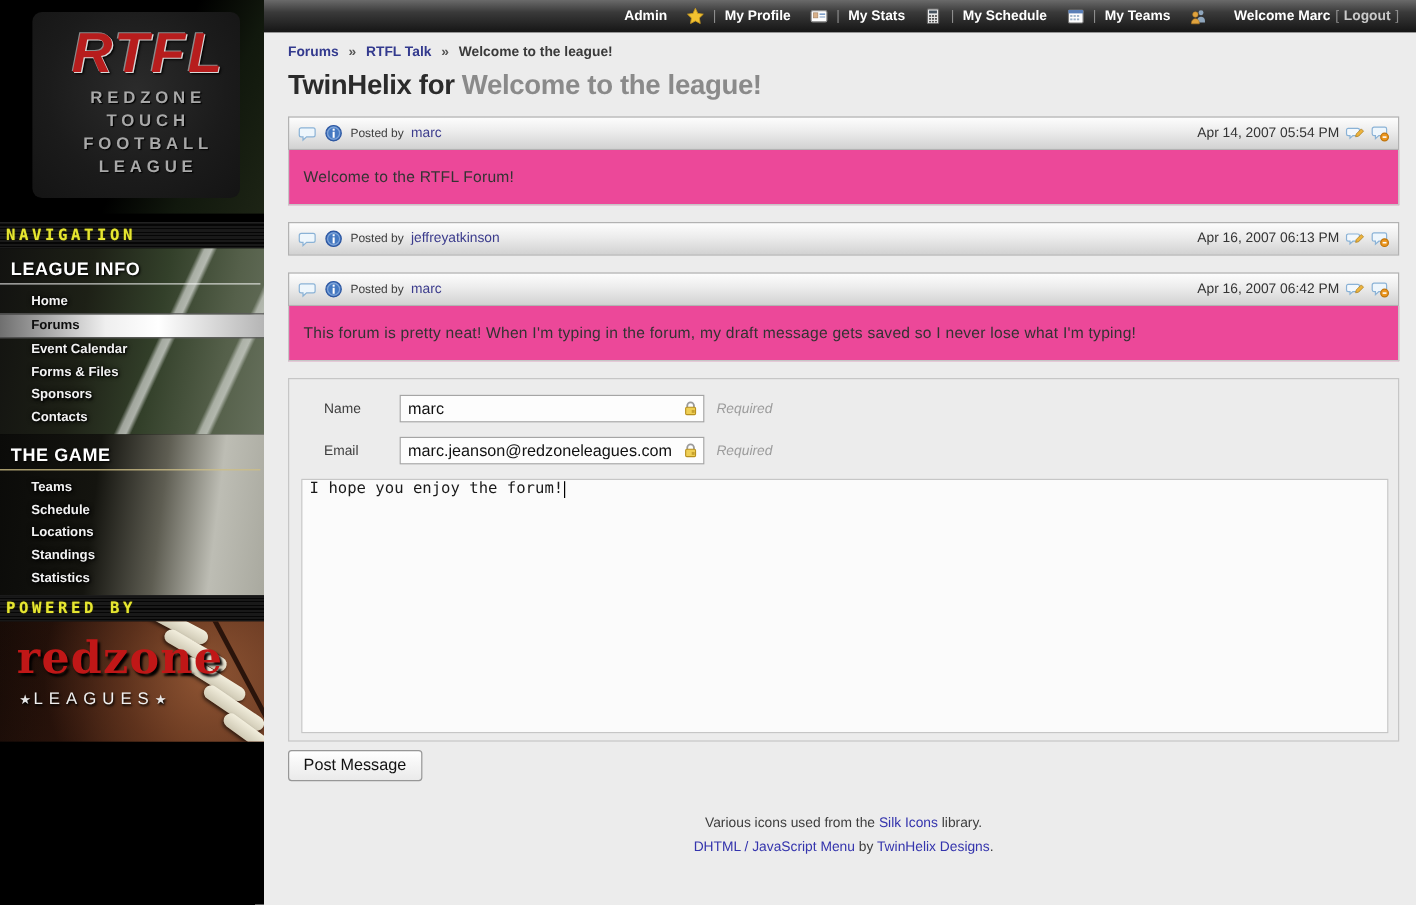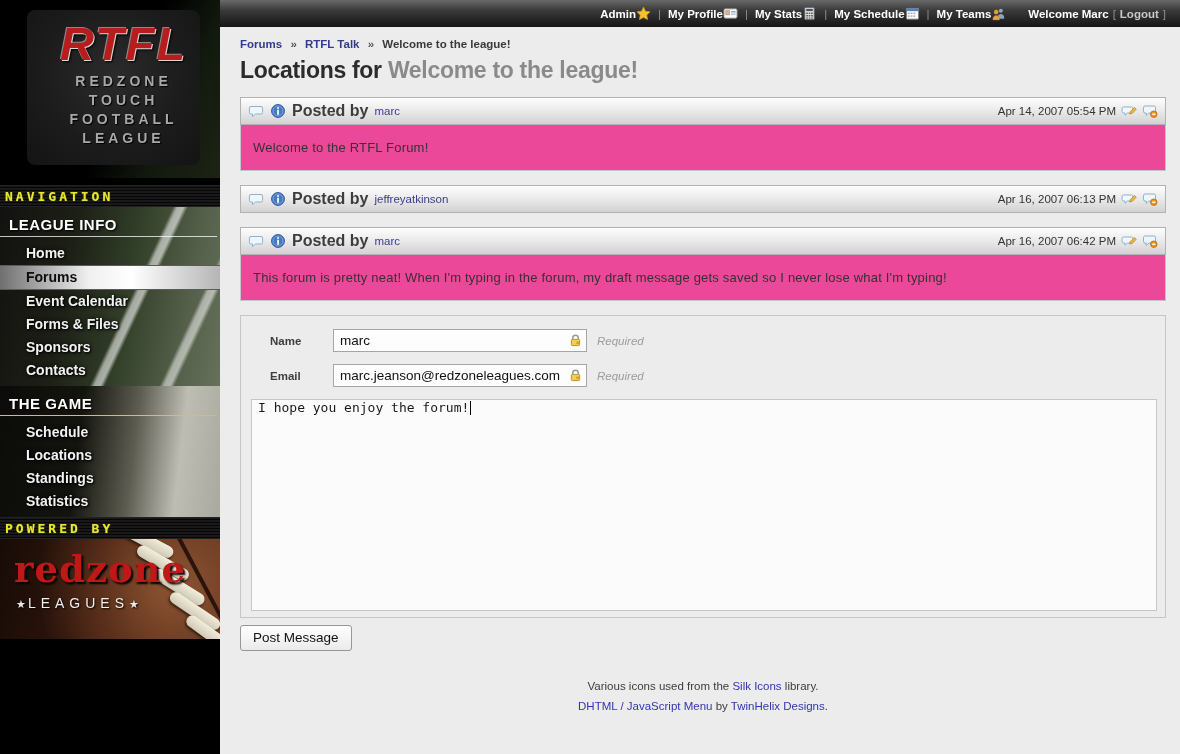--- a/index.html
+++ b/index.html
@@ -42,21 +42,21 @@
     background:linear-gradient(97deg, #0b0b09 0%, #14140f 36%, #5e5d52 60%, #bdbdb4 80%, #a9a99f 100%);
     padding-bottom:4px;
   }
   .menu-header {
     color:#fff; font-size:15px; font-weight:bold; letter-spacing:.5px;
     padding:9px 0 3px 9px; margin:0 3px 5px 0; border-bottom:1px solid rgba(255,255,255,.75);
     text-shadow:1px 1px 2px #000;
   }
   .menu-bottom .menu-header { border-bottom-color:#cdbd85; }
   .menu-item {
-    display:block; font-weight:bold; font-size:14px; color:#f2f2f2; text-decoration:none;
+    display:block; font-weight:bold; font-size:11px; color:#f2f2f2; text-decoration:none;
     padding:3px 0 4px 26px; cursor:pointer;
     text-shadow:1px 1px 2px #000, 0 0 4px rgba(0,0,0,.9);
   }
   .menu-item.selected {
     background:linear-gradient(90deg,#6f6f6f 0%,#efefef 40%,#ffffff 60%,#b5b5b5 100%);
     color:#0d0d0d; text-shadow:none;
     border-top:1px solid #5a5a5a; border-bottom:1px solid #5a5a5a;
   }
   .powered-logo {
     position:relative; height:100px; overflow:hidden; cursor:pointer;
@@ -75,21 +75,21 @@
     letter-spacing:5px; text-shadow:1px 1px 2px #000;
   }
   .brand-sub .star { font-size:11px; letter-spacing:2px; color:#e8e8e8; }
   
   .topbar {
     position:absolute; left:220px; top:0; width:960px; height:27px; z-index:4;
     background:linear-gradient(#6a6a6a 0%, #3a3a3a 38%, #151515 100%);
     display:flex; align-items:center; justify-content:flex-end;
     font-size:11.5px; font-weight:bold; color:#fff; padding-right:10px;
   }
-  .tb-item { display:inline-flex; align-items:center; gap:0; cursor:pointer; white-space:nowrap; }
+  .tb-item { display:inline-flex; align-items:center; gap:16px; cursor:pointer; white-space:nowrap; }
   .tb-sep { color:#8d8d8d; margin:0 7px; font-weight:normal; }
   .tb-welcome { margin-left:22px; color:#fff; }
   .tb-bracket { color:#8d8d8d; font-weight:normal; margin:0 4px; }
   .tb-logout { color:#c9c9c9; cursor:pointer; }
   .tb-icon { width:15px; height:15px; display:inline-block; }
   
   .main {
     position:absolute; left:220px; top:27px; width:960px; height:727px;
     background:#ececec; padding:0 14px 0 20px; overflow:hidden;
   }
@@ -97,34 +97,34 @@
   .breadcrumb a { color:#333a8e; text-decoration:none; cursor:pointer; }
   .crumb-sep { color:#555; margin:0 5px; }
   .page-title { margin:7px 0 13px; font-size:23px; font-weight:bold; color:#2b2b2b; letter-spacing:-.3px; }
   .page-title .topic { color:#8a8a8a; }
   
   .message { margin-bottom:14px; }
   .msg-header {
     height:28px; background:linear-gradient(#fdfdfd 0%, #ececec 45%, #d2d2d2 100%);
     border:1px solid #b2b2b2; display:flex; align-items:center; padding:0 7px; gap:6px;
   }
-  .msg-header .posted { font-size:16px; color:#3d3d3d;font-weight:bold; }
+  .msg-header .posted { font-size:10px; color:#3d3d3d; }
   .msg-header a.author { font-size:11.5px; color:#3b3b8c; text-decoration:none; cursor:pointer; }
   .msg-right { margin-left:auto; display:flex; align-items:center; gap:5px; }
   .timestamp { font-size:11.5px; color:#333; }
   .msg-body {
     background:#ec4899; border:1px solid #c6c6c6; border-top:0;
     padding:15px 12px; font-size:13px; color:#333; letter-spacing:.2px;
   }
   .s-icon { width:16px; height:16px; display:inline-block; }
   .clickable { cursor:pointer; }
   
   .form-panel { margin-top:12px; border:1px solid #c6c6c6; background:#ececec; padding:9px 6px 6px 10px; }
   .form-row { display:flex; align-items:center; margin:4px 0 12px 0; }
-  .form-label { width:82px; font-size:11.5px; font-weight:bold; color:#3d3d3d;padding-left:19px; }
+  .form-label { width:82px; font-size:11.5px; font-weight:normal; color:#3d3d3d;padding-left:19px; }
   .input-wrap { position:relative; width:254px; }
   .input-wrap input {
     width:100%; height:23px; border:1px solid #a5a5a5; background:#fdfdfd;
     font-family:"Liberation Sans", sans-serif; font-size:13.5px; color:#111;
     padding:2px 22px 2px 6px; outline:none;
   }
   .lock { position:absolute; right:4px; top:4px; width:15px; height:15px; }
   .required { margin-left:10px; font-size:11.5px; font-style:italic; color:#9c9c9c; }
   .msg-editor {
     margin:10px 2px 0 0; height:212px; background:#fbfbfb; border:1px solid #c6c6c6;
@@ -164,20 +164,21 @@
     <a class="menu-item">Home</a>
     <a class="menu-item selected">Forums</a>
     <a class="menu-item">Event Calendar</a>
     <a class="menu-item">Forms &amp; Files</a>
     <a class="menu-item">Sponsors</a>
     <a class="menu-item">Contacts</a>
   </div>
 
   <div class="menu-bottom">
     <div class="menu-header">THE GAME</div>
+    <a class="menu-item">Teams</a>
     <a class="menu-item">Schedule</a>
     <a class="menu-item">Locations</a>
     <a class="menu-item">Standings</a>
     <a class="menu-item">Statistics</a>
   </div>
 
   <div class="led-bar">
     <span>POWERED BY</span>
   </div>
 
@@ -264,21 +265,21 @@
 <div class="main">
 
   <div class="breadcrumb">
     <a>Forums</a>
     <span class="crumb-sep">»</span>
     <a>RTFL Talk</a>
     <span class="crumb-sep">»</span>
     <span>Welcome to the league!</span>
   </div>
 
-  <div class="page-title"><span>Locations for </span><span class="topic">Welcome to the league!</span></div>
+  <div class="page-title"><span>TwinHelix for </span><span class="topic">Welcome to the league!</span></div>
 
   
   <div class="message">
     <div class="msg-header">
       <svg class="s-icon" viewBox="0 0 16 16">
           <path d="M3 3.5h10a1.6 1.6 0 011.6 1.6v4.3A1.6 1.6 0 0113 11H7.5l-3 2.7V11H3a1.6 1.6 0 01-1.6-1.6V5.1A1.6 1.6 0 013 3.5z" fill="#eef6fc" stroke="#8ab2d6"></path>
         </svg>
       <svg class="s-icon clickable" viewBox="0 0 16 16">
           <circle cx="8" cy="8" r="6.4" fill="#4579c2" stroke="#2c55a0"></circle>
           <circle cx="8" cy="8" r="5" fill="none" stroke="#7fa4d8" stroke-width="1"></circle>

